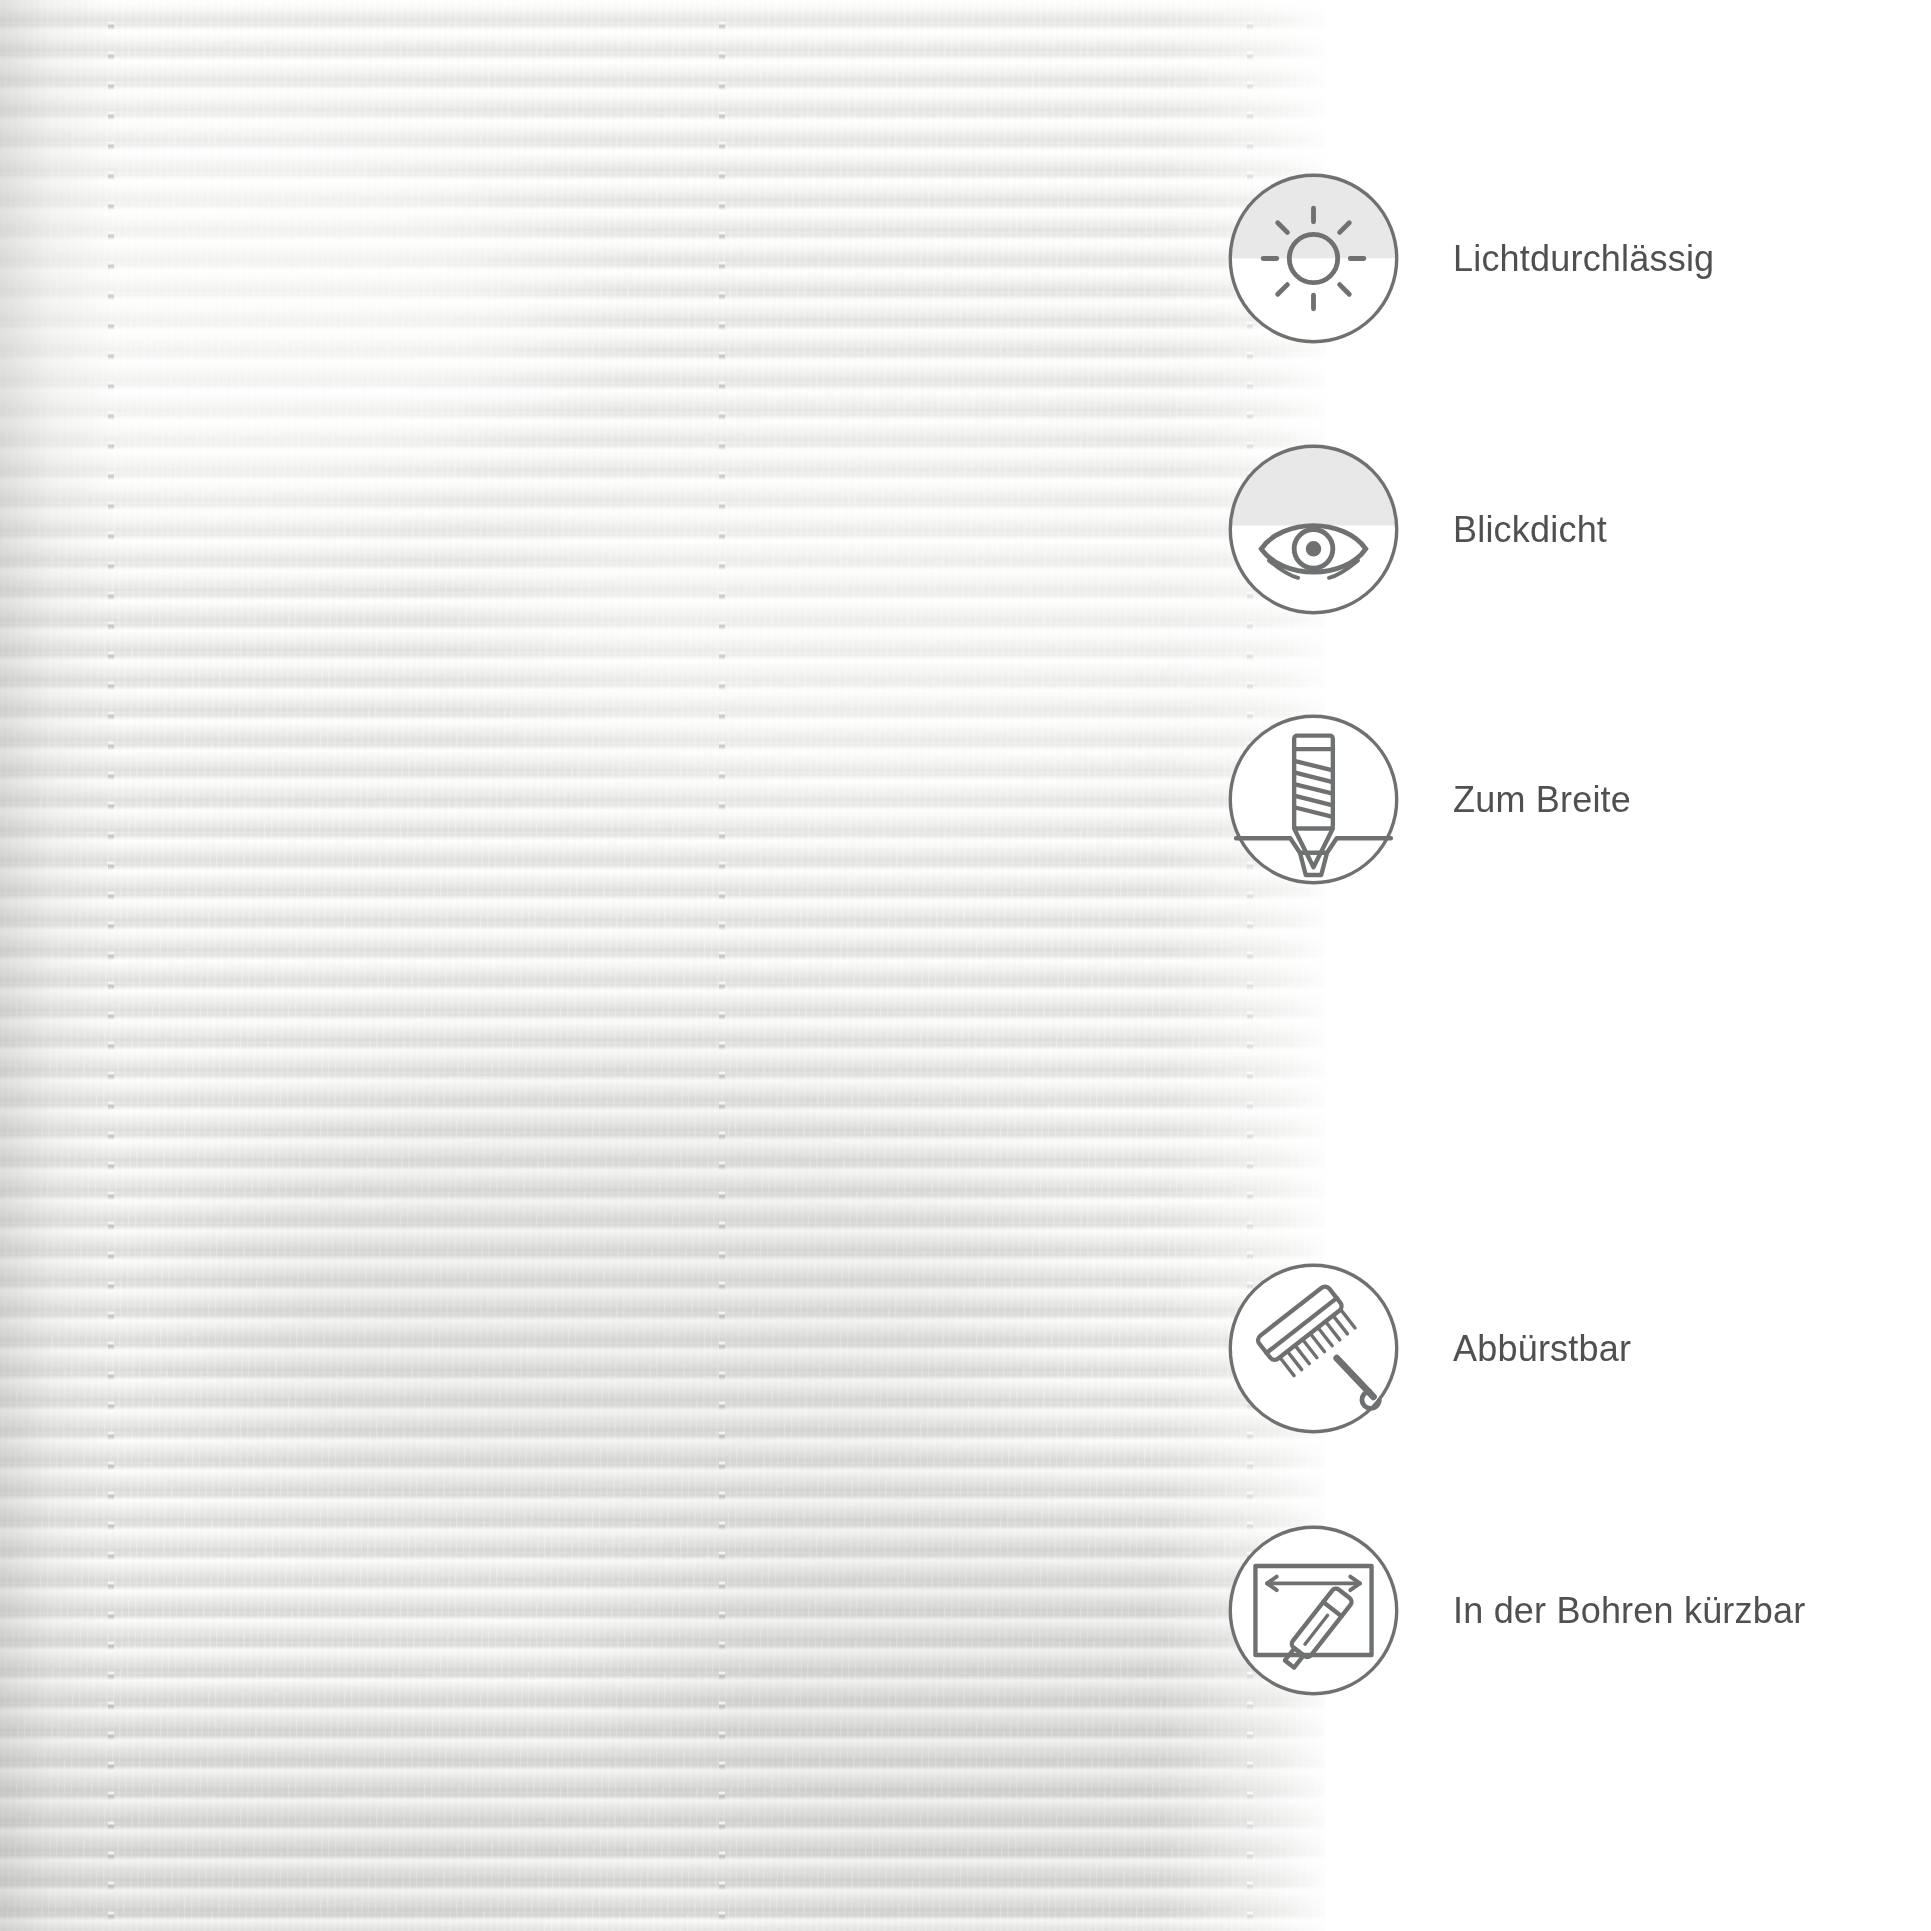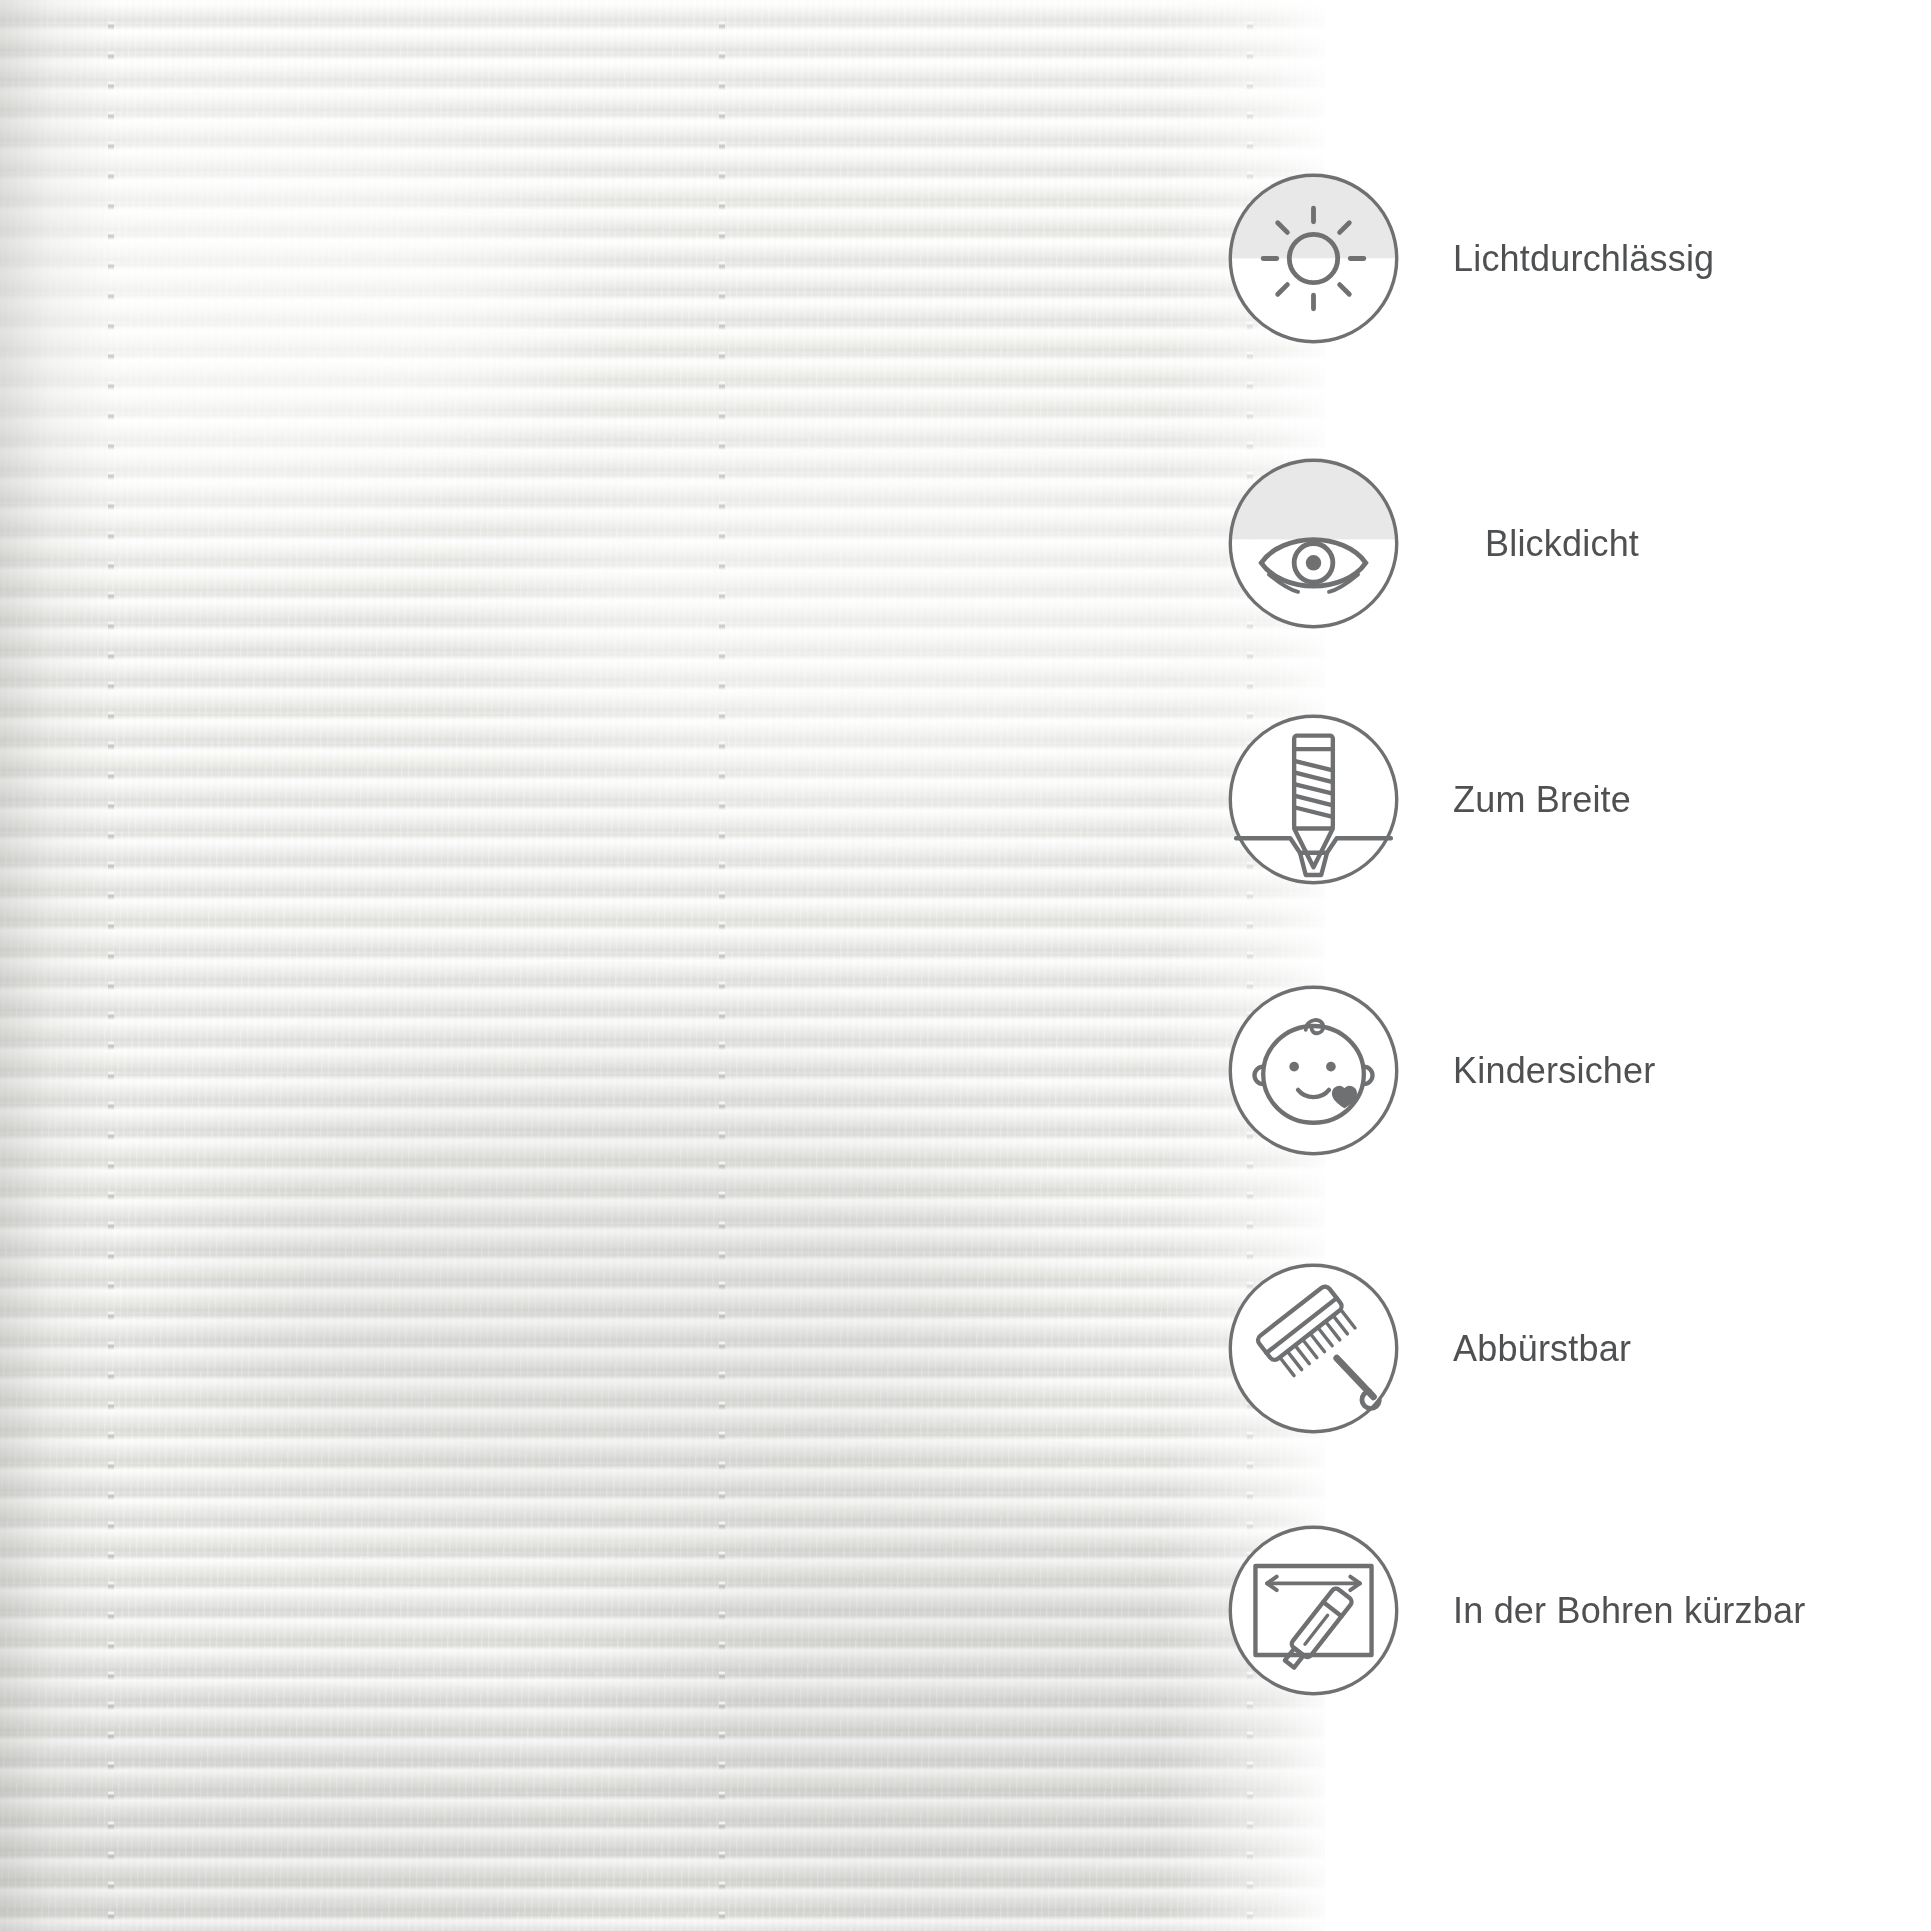--- a/index.html
+++ b/index.html
@@ -219,21 +219,21 @@
             <line x1="71" y1="71" x2="81" y2="81"></line>
             <line x1="135" y1="135" x2="145" y2="145"></line>
             <line x1="135" y1="81" x2="145" y2="71"></line>
             <line x1="71" y1="145" x2="81" y2="135"></line>
           </g>
         </svg>
       </div>
       <div class="feature-label">Lichtdurchlässig</div>
     </div>
 
-    <div class="feature-row" style="top:439px;gap:32px;">
+    <div class="feature-row" style="top:425px;">
       <div class="icon-badge">
         <svg viewBox="0 0 216 216" xmlns="http://www.w3.org/2000/svg">
           <defs>
             <clipPath id="clipCircle2">
                 <circle cx="108" cy="108" r="86"></circle>
               </clipPath>
           </defs>
           <g clip-path="url(#clipCircle2)">
             <rect x="0" y="0" width="216" height="104" fill="#e8e8e8"></rect>
             <rect x="0" y="104" width="216" height="112" fill="#ffffff"></rect>
@@ -267,44 +267,20 @@
 
             <path d="M88 68 L128 78 M88 80 L128 90 M88 92 L128 102 M88 104 L128 114 M88 116 L128 126"></path>
 
             <path d="M88 138 L108 178 L128 138"></path>
           </g>
         </svg>
       </div>
       <div class="feature-label">Zum Breite</div>
     </div>
 
-    <div class="feature-row" style="top:966px;">
-      <div class="icon-badge">
-        <svg viewBox="0 0 216 216" xmlns="http://www.w3.org/2000/svg">
-          <circle cx="108" cy="108" r="86" fill="#ffffff" stroke="#6f7072" stroke-width="3.5"></circle>
-          <g stroke="#6f7072" fill="none" stroke-width="4.5" stroke-linecap="round" stroke-linejoin="round">
-
-            <path d="M56 112 a52 50 0 1 1 104 0 a52 50 0 1 1 -104 0"></path>
-
-            <path d="M56 104 a9 9 0 1 0 0 18"></path>
-            <path d="M160 104 a9 9 0 1 1 0 18"></path>
-
-            <path d="M100 66 c0 -12 18 -14 18 -3 c0 8 -12 9 -12 1" stroke-width="4"></path>
-
-            <circle cx="88" cy="104" r="5" fill="#6f7072" stroke="none"></circle>
-            <circle cx="126" cy="104" r="5" fill="#6f7072" stroke="none"></circle>
-
-            <path d="M92 128 c8 10 24 10 32 0"></path>
-
-            <path d="M140 128 c4 -6 12 -3 12 4 c0 7 -12 14 -12 14 c0 0 -12 -7 -12 -14 c0 -7 8 -10 12 -4 z" fill="#6f7072" stroke="#6f7072" stroke-width="2"></path>
-          </g>
-        </svg>
-      </div>
-      <div class="feature-label">Kindersicher</div>
-    </div>
 
     <div class="feature-row" style="top:1244px;">
       <div class="icon-badge">
         <svg viewBox="0 0 216 216" xmlns="http://www.w3.org/2000/svg">
           <circle cx="108" cy="108" r="86" fill="#ffffff" stroke="#6f7072" stroke-width="3.5"></circle>
           <g stroke="#6f7072" fill="none" stroke-width="4.5" stroke-linecap="round" stroke-linejoin="round">
 
             <g transform="rotate(-38 108 100)">
               <rect x="62" y="62" width="92" height="30" rx="6"></rect>
               <line x1="62" y1="80" x2="154" y2="80"></line>

